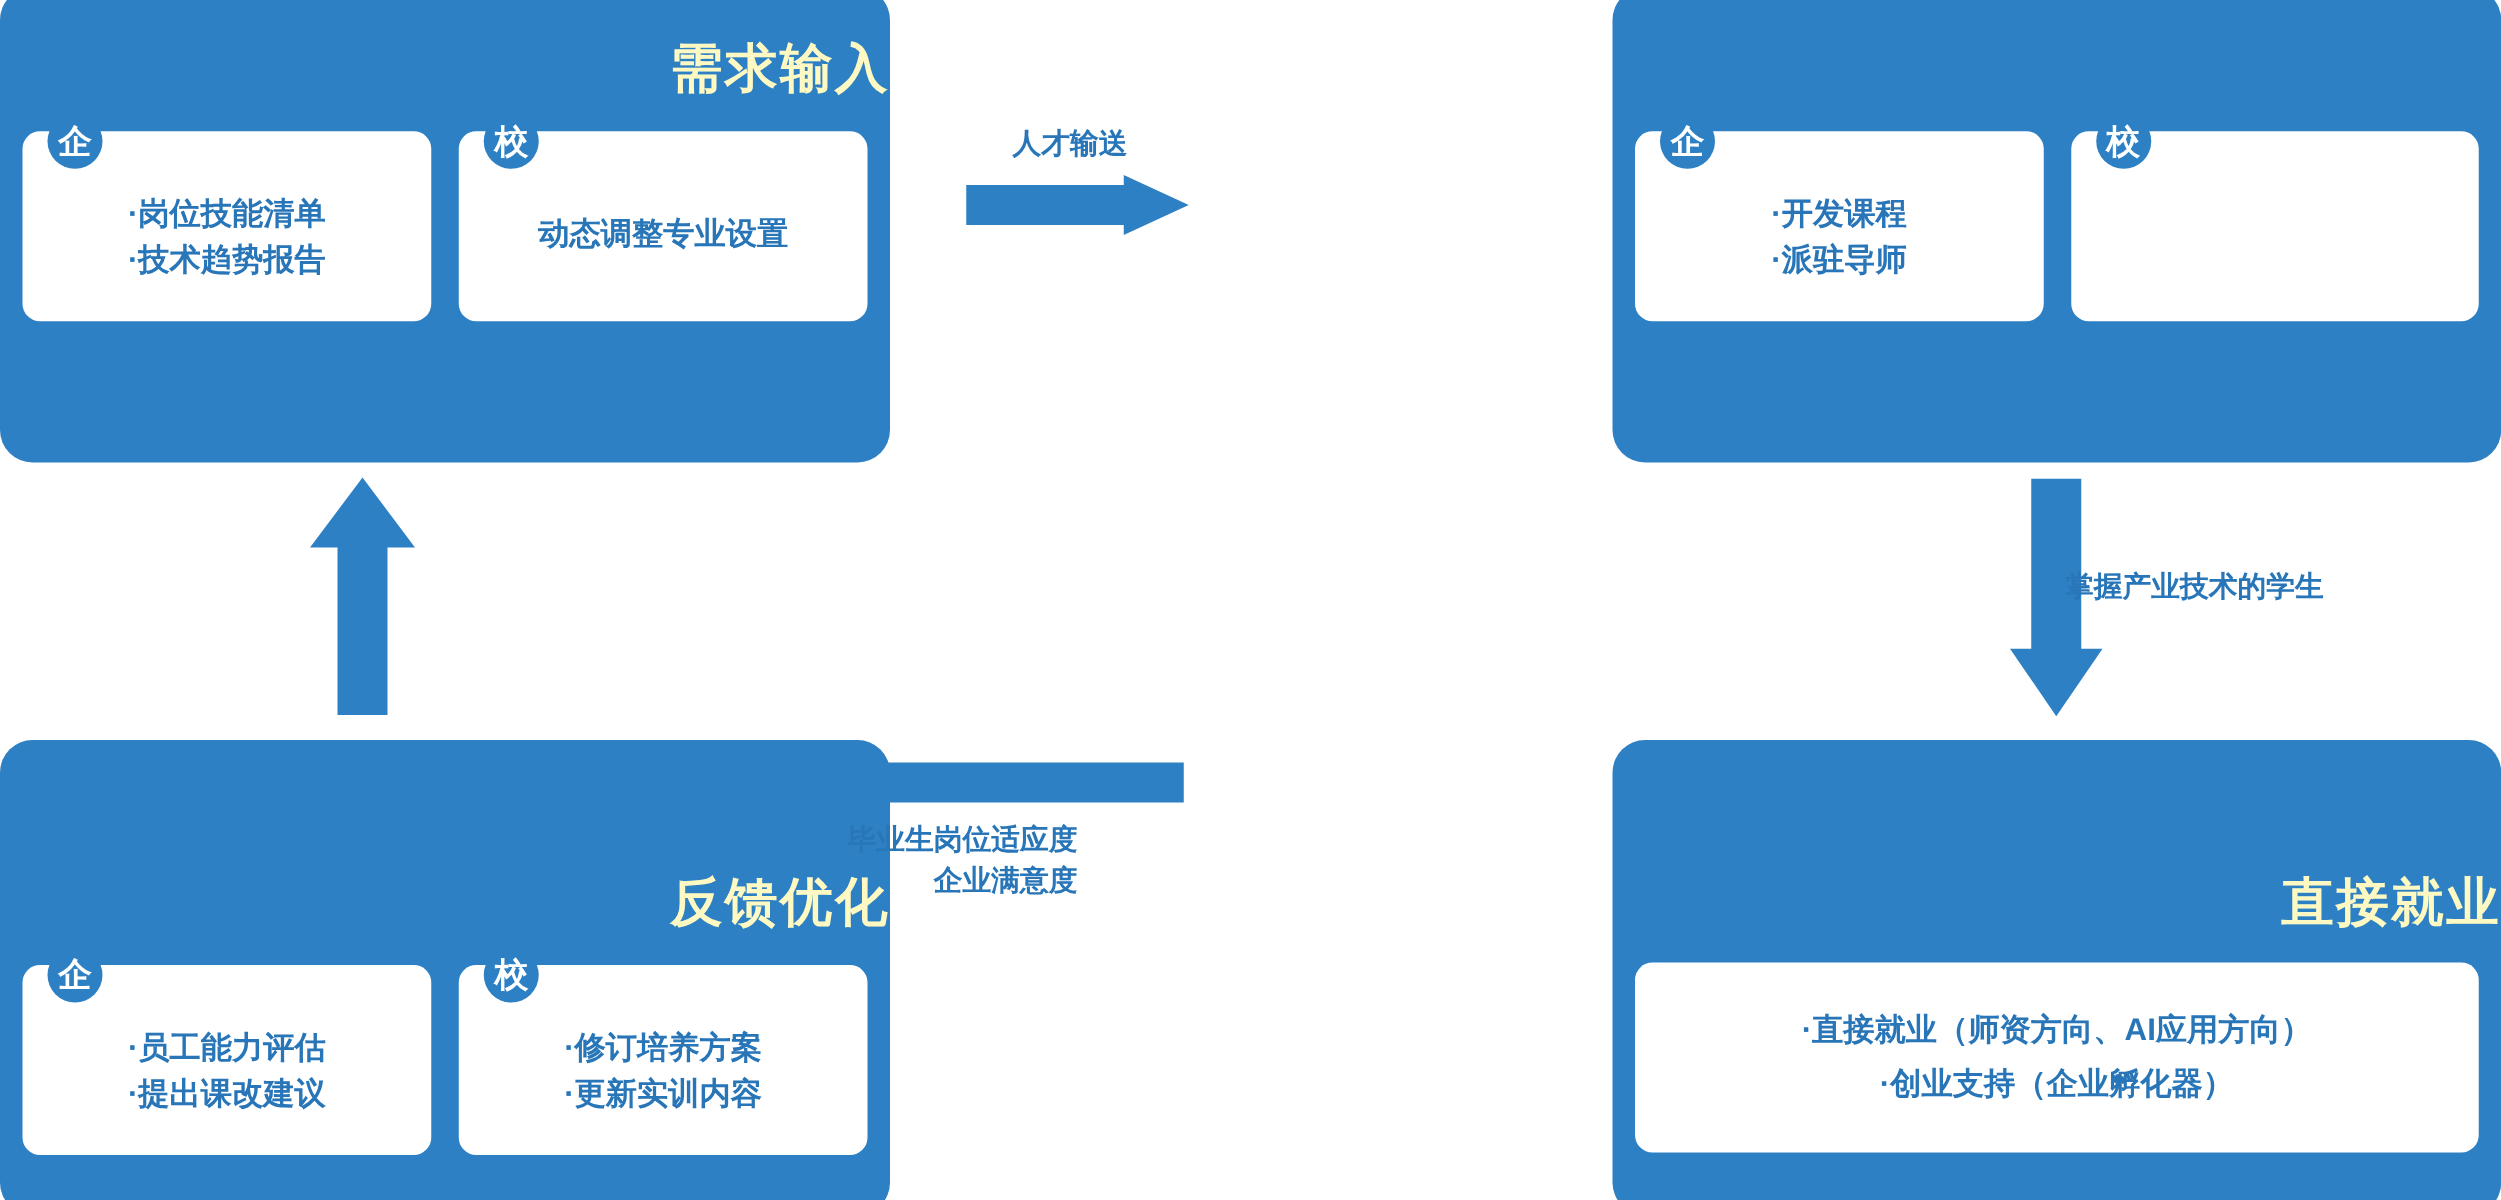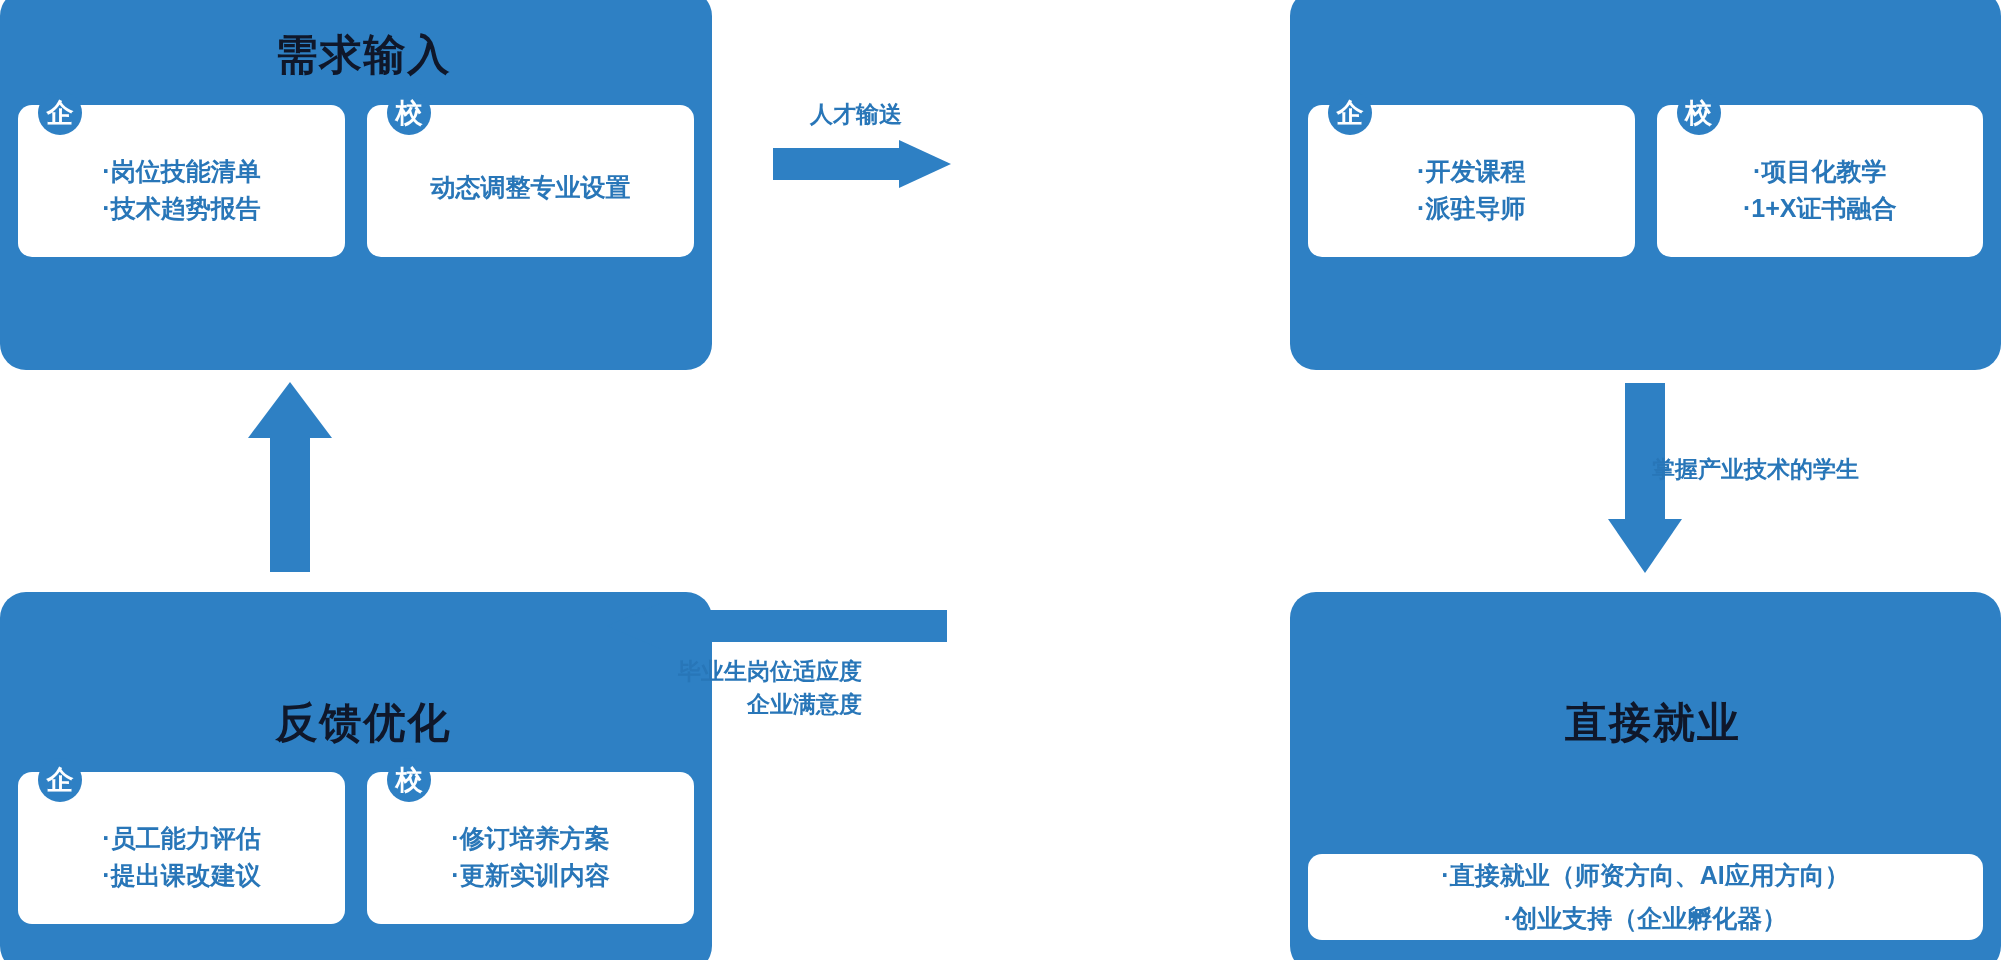--- a/index.html
+++ b/index.html
@@ -22,22 +22,22 @@
   .panel {
     position: absolute;
     background: #2e80c4;
     border-radius: 26px;
     box-sizing: border-box;
   }
   .panel-title {
     position: absolute;
     left: 15px;
     right: 0;
-    text-align: center;
-    color: #0f172a;
+    text-align: right;
+    color: #fef9c3;
     font-size: 42px;
     font-weight: bold;
     letter-spacing: 2px;
     line-height: 1;
   }
 
   .panel-tl { left: 0px;    top: -10px;  width: 712px; height: 380px; }
   .panel-tr { left: 1290px; top: -10px;  width: 711px; height: 380px; }
   .panel-bl { left: 0px;    top: 592px;  width: 712px; height: 380px; }
   .panel-br { left: 1290px; top: 592px;  width: 711px; height: 380px; }
@@ -51,21 +51,21 @@
   .card-row {
     position: absolute;
     display: flex;
     gap: 22px;
     left: 18px;
     right: 18px;
   }
   .panel-tl .card-row,
   .panel-tr .card-row { top: 115px; height: 152px; }
   .panel-bl .card-row { top: 180px; height: 152px; }
-  .panel-br .card-row { top: 196px; height: 152px; align-items: flex-end; }
+  .panel-br .card-row { top: 178px; height: 152px; }
 
   .card {
     position: relative;
     flex: 1 1 0;
     background: #ffffff;
     border-radius: 14px;
     box-sizing: border-box;
     display: flex;
     flex-direction: column;
     align-items: center;
@@ -254,24 +254,20 @@
       <div class="card">
         <div class="badge">企</div>
         <div class="card-lines">
           <div class="card-line">·开发课程</div>
           <div class="card-line">·派驻导师</div>
         </div>
       </div>
 
       <div class="card">
         <div class="badge">校</div>
-        <div class="card-lines">
-          <div class="card-line">·项目化教学</div>
-          <div class="card-line">·1+X证书融合</div>
-        </div>
       </div>
 
     </div>
   </div>
 
   <div class="panel panel-bl">
     <div class="panel-title">反馈优化</div>
     <div class="card-row">
 
       <div class="card">

